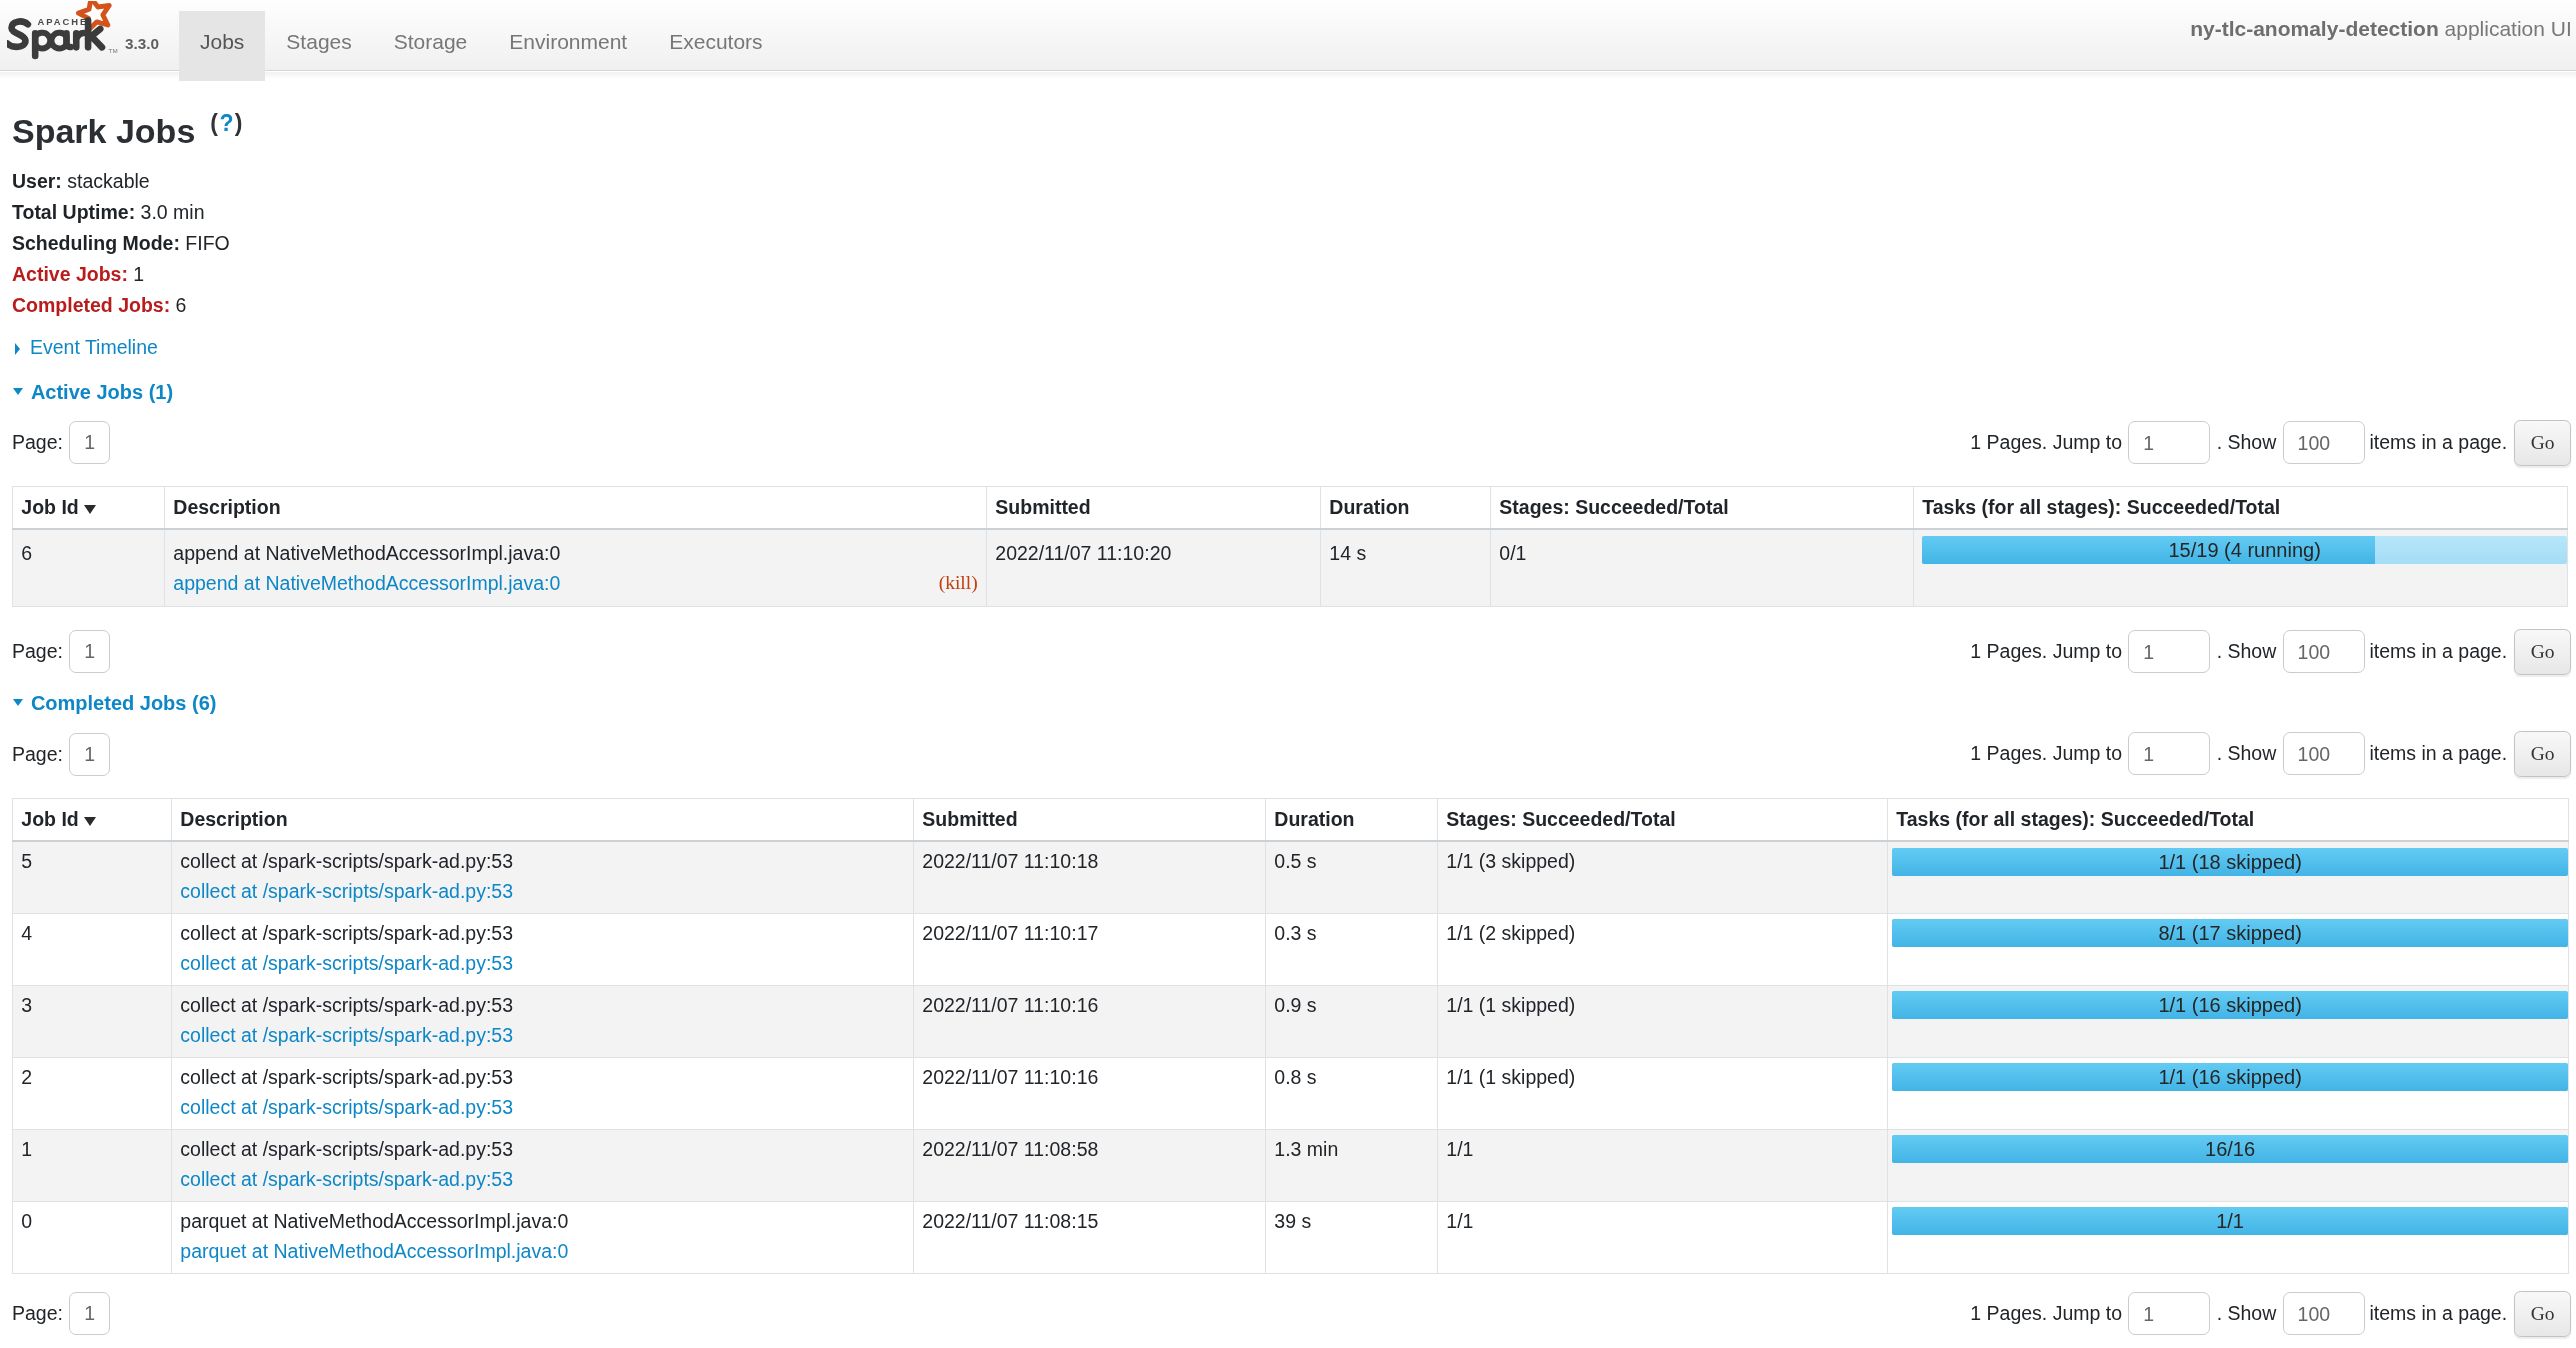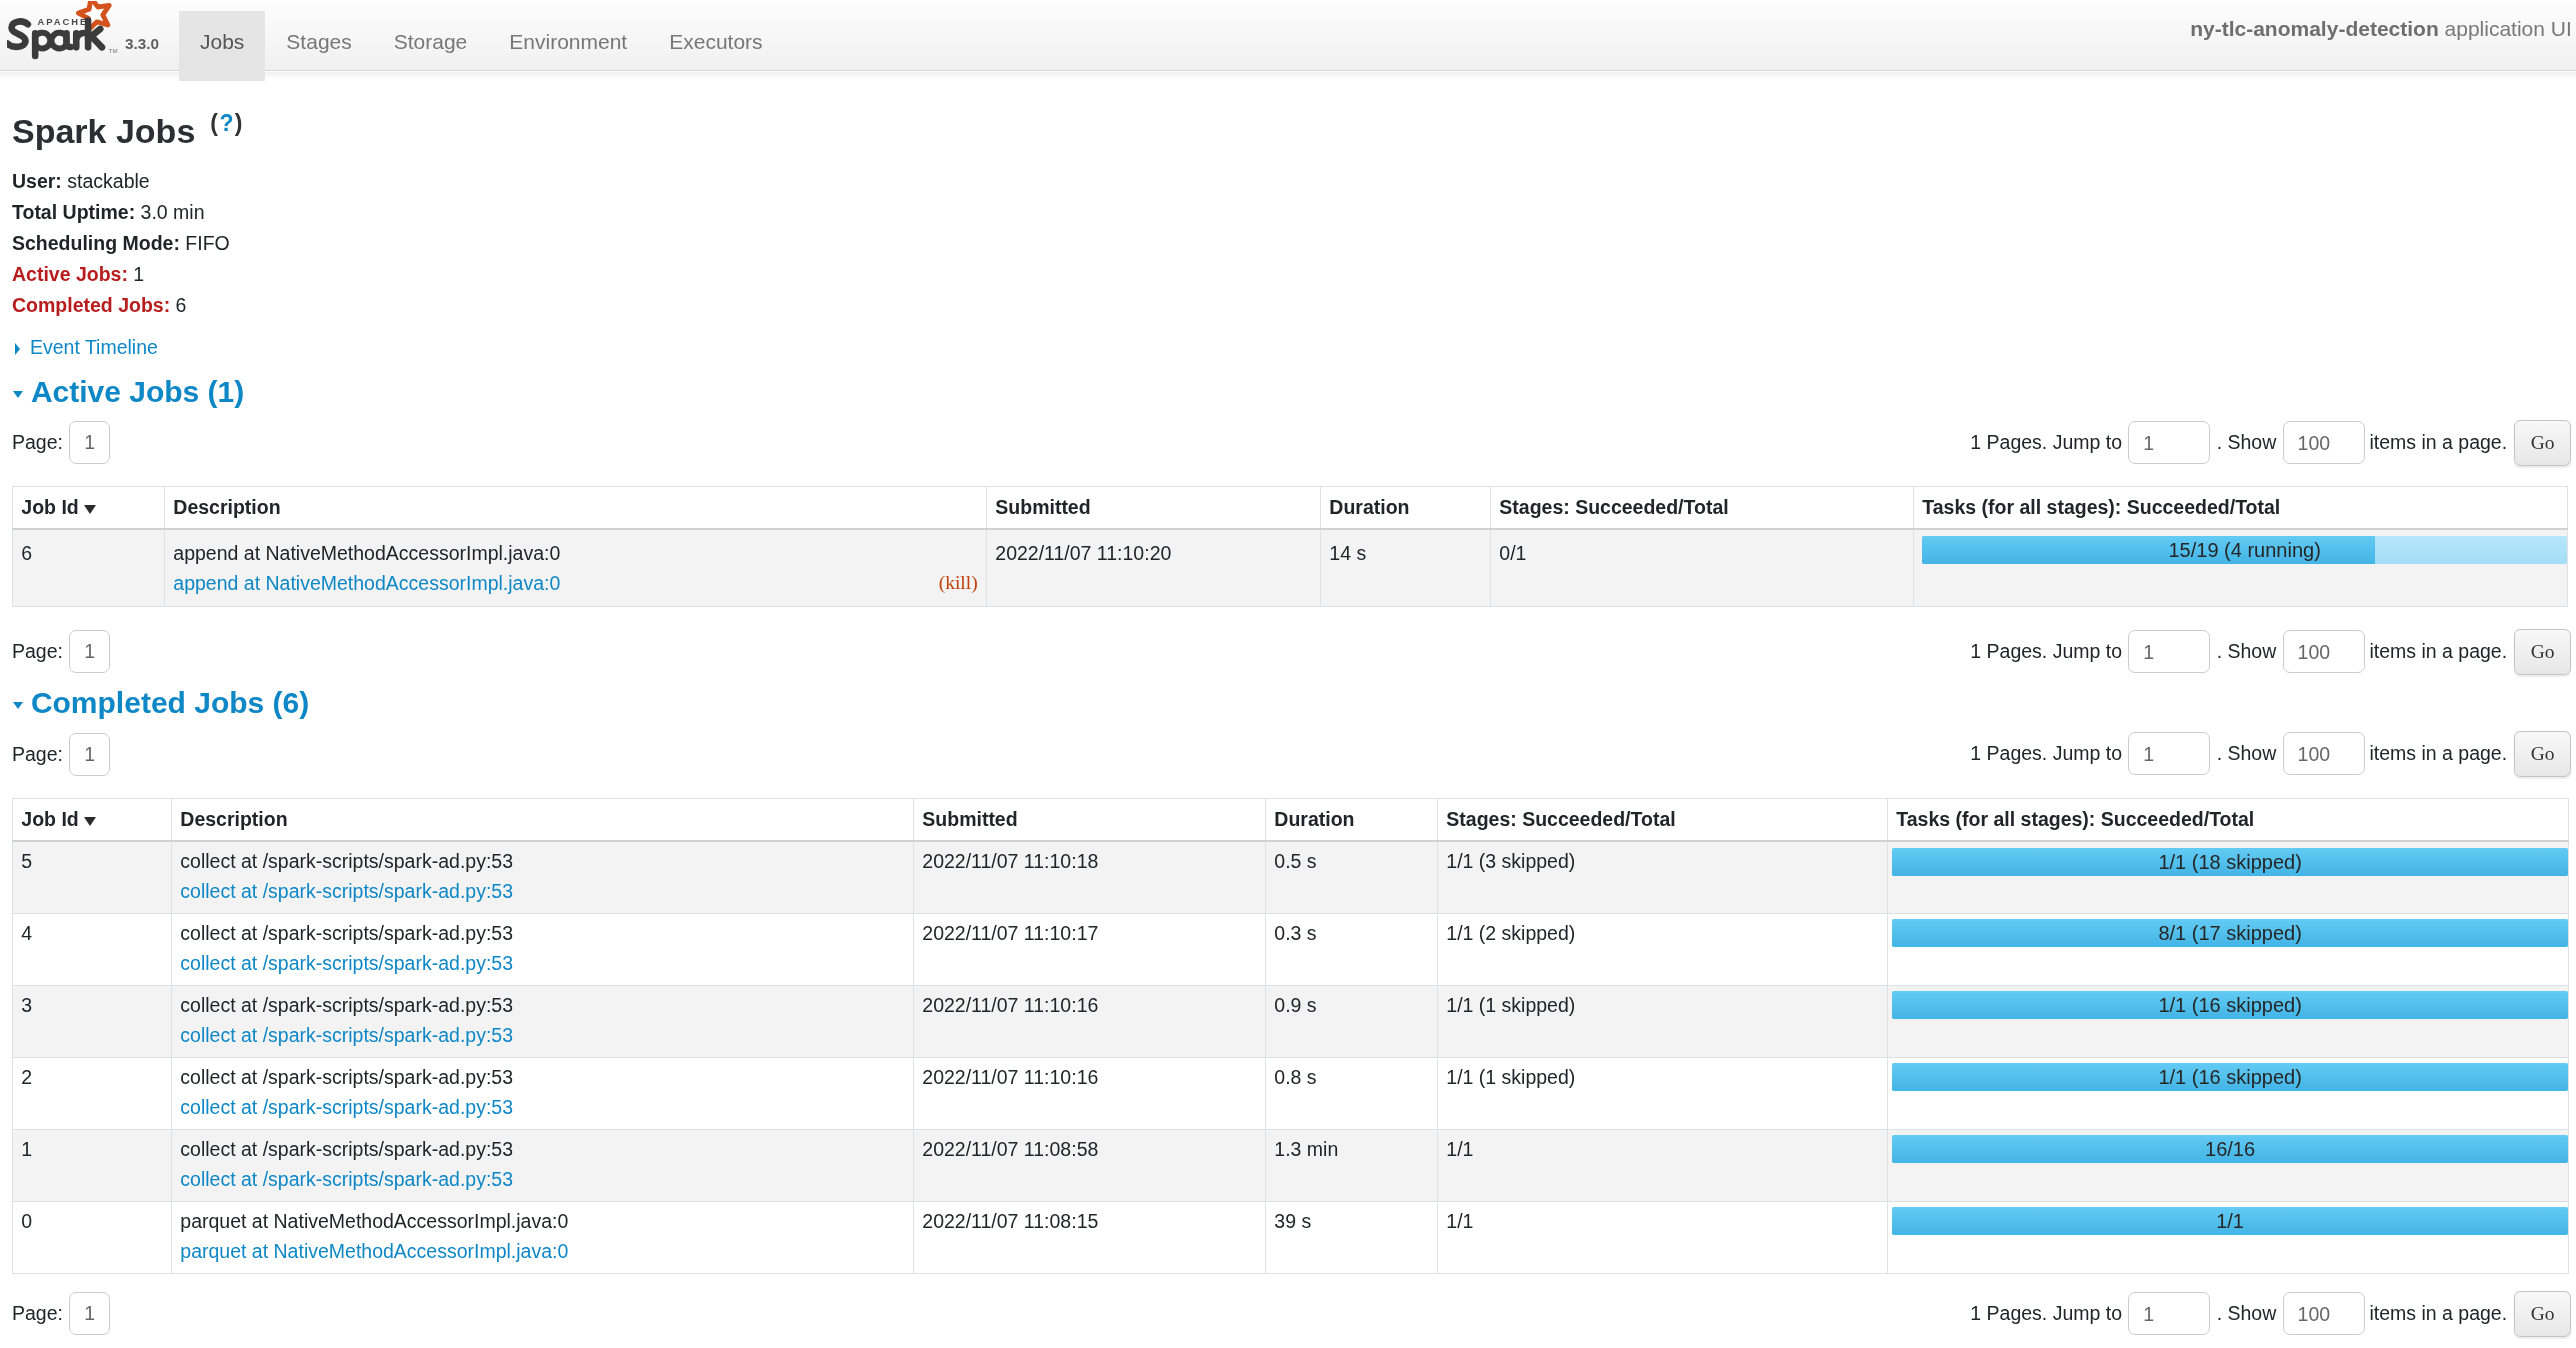--- a/index.html
+++ b/index.html
@@ -17,21 +17,21 @@
 h3.title { position:absolute; left:12px; top:106px; font-size:34px; line-height:34px; font-weight:bold; color:#2b2f33; }
 h3.title .q { font-size:23px; vertical-align:12px; font-weight:bold; color:#333; margin-left:5.6px; letter-spacing:1.4px;}
 h3.title .q a { color:#0d87c6; }
 ul.jobinfo { position:absolute; left:12px; top:166px; list-style:none; font-size:19.5px; }
 ul.jobinfo li { height:31px; line-height:31px; }
 ul.jobinfo b { color:#1f2327; }
 ul.jobinfo a { color:#b91c1c; font-weight:bold; }
 .evt { position:absolute; left:14.6px; top:332px; height:31px; line-height:31px; font-size:19.5px; }
 .evt a { color:#0d87c6; }
 .arrow-r { display:inline-block; width:0; height:0; border-top:6.6px solid transparent; border-bottom:6.6px solid transparent; border-left:5.6px solid #0d87c6; margin-right:10.4px; vertical-align:-1.4px; }
-.h4sec { position:absolute; left:13.2px; font-size:30px; font-weight:bold; color:#0d87c6; line-height:24px; }
+.h4sec { position:absolute; left:13.2px; font-size:20px; font-weight:bold; color:#0d87c6; line-height:24px; }
 .h4sec .arr { display:inline-block; width:0; height:0; border-left:5.6px solid transparent; border-right:5.6px solid transparent; border-top:7.7px solid #0d87c6; margin-right:7.7px; vertical-align:4.2px; }
 .pgl { position:absolute; font-size:19.5px; color:#212529; }
 .pgl .lab { display:inline-block; vertical-align:top; line-height:43px; }
 .pgin { display:inline-block; vertical-align:top; width:25px; height:24px; padding:8.3px 7px 8.3px 7px; border:1.4px solid #ccc; border-radius:7px; color:#666; font-size:19.5px; line-height:24px; text-align:center; background:#fff; margin-left:6.3px; }
 .pgr { position:absolute; right:4.9px; display:flex; align-items:center; font-size:19.5px; color:#212529; height:47px; }
 .pgr .in1 { width:52px; height:24px; padding:8.3px 14px; border:1.4px solid #ccc; border-radius:7px; color:#666; font-size:19.5px; line-height:24px; background:#fff; margin:0 6.3px; }
 .gob { width:55px; height:44px; border:1.4px solid #c3c3c3; border-radius:6.3px; background:linear-gradient(#f8f8f8,#e7e7e7); color:#333; font-size:19.5px; text-align:center; line-height:44px; margin-left:7px; box-shadow:0 1.4px 1.4px rgba(0,0,0,0.08);font-family:Liberation Serif, serif; }
 table.jt { position:absolute; left:12px; border-collapse:collapse; table-layout:fixed; width:2555px; font-size:19.5px; }
 table.jt th, table.jt td { border:0.7px solid #dfe2e5; vertical-align:top; text-align:left; padding:0; }
 table.jt th { font-weight:bold; color:#212529; height:33px; padding:8.3px 8.3px 0 8.3px; border-bottom:2.1px solid #ccd1d6; line-height:24px;margin-top:12px; }

